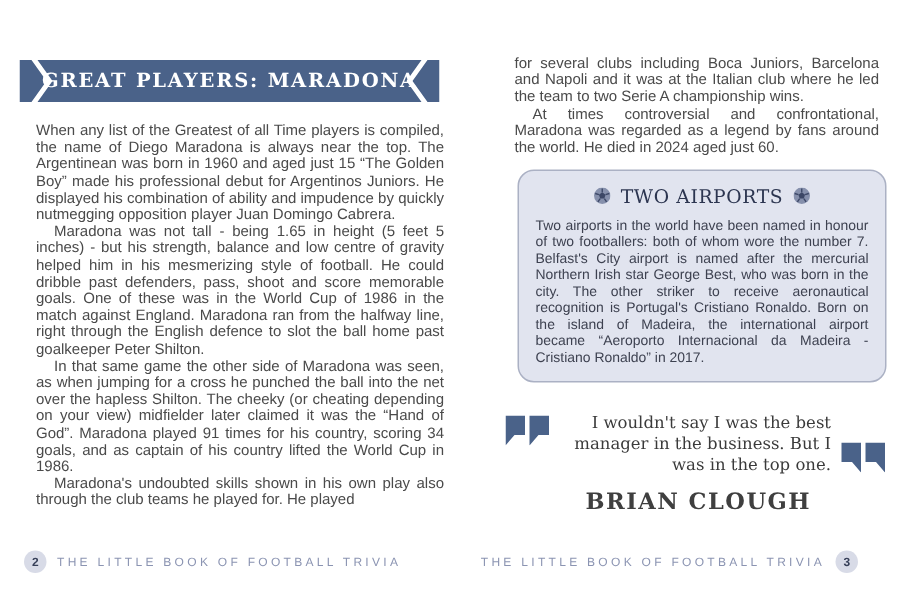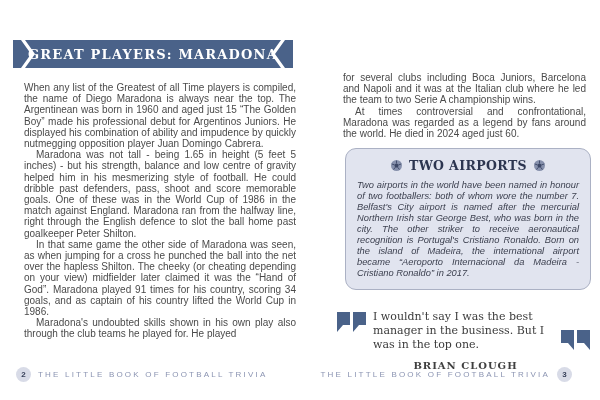--- a/index.html
+++ b/index.html
@@ -4,21 +4,21 @@
 <style>
   html,body{margin:0;padding:0;}
   body{
     width:600px;height:400px;overflow:hidden;background:#ffffff;
     font-family:"Liberation Sans",sans-serif;
     -webkit-font-smoothing:antialiased;
   }
   .spread{display:flex;width:600px;height:400px;position:relative;}
   .page{position:relative;height:400px;box-sizing:border-box;}
   .page-left{width:300px;padding:40px 3px 0 24px;}
-  .page-right{width:300px;padding:72px 14px 0 43px;}
+  .page-right{width:300px;padding:37px 14px 0 43px;}
 
   
   .banner{position:relative;width:280px;height:28px;margin:0 0 14px -11px;}
   .banner svg{position:absolute;left:0;top:0;}
   .banner-label{
     position:absolute;left:0;top:0;width:100%;height:28px;
     display:flex;align-items:center;justify-content:center;
     font-family:"DejaVu Serif",serif;font-weight:bold;font-size:13px;
     letter-spacing:1.2px;color:#ffffff;white-space:nowrap;
   }
@@ -30,36 +30,36 @@
   .page-right .body-text{width:243px;}
 
   
   .trivia-box{
     box-sizing:border-box;width:246px;margin:9px 0 0 2px;
     background:#e1e4ef;border:1.5px solid #abb1c4;border-radius:11px;
     padding:9px 11px 10px 11px;
   }
   .trivia-title{
     display:flex;align-items:center;justify-content:center;gap:7px;
-    font-family:"DejaVu Serif",serif;font-weight:bold;font-size:12.5px;
+    font-family:"DejaVu Serif",serif;font-weight:normal;font-size:12.5px;
     color:#2c3550;letter-spacing:0.4px;margin-bottom:7px;
   }
-  .trivia-body{font-size:9.3px;line-height:11px;color:#3d4150;text-align:justify;font-style:italic;}
+  .trivia-body{font-size:9.3px;line-height:11px;color:#3d4150;text-align:justify;}
 
   
   .quote-row{display:flex;width:253px;margin:20px 0 0 -6px;align-items:flex-start;}
   .quote-open{flex:0 0 30px;margin-top:2px;}
   .quote-close{flex:0 0 30px;align-self:flex-end;margin-bottom:2px;}
   .quote-text{
     flex:1;padding:0 6px;font-family:"DejaVu Serif",serif;
-    font-size:11px;line-height:14px;color:#3a3a3a;
+    font-size:11px;line-height:14px;color:#3a3a3a;text-align:right;
   }
   .quote-attrib{
     width:185px;margin:8px 0 0 30px;text-align:center;
-    font-family:"DejaVu Serif",serif;font-weight:bold;font-size:10px;
+    font-family:"DejaVu Serif",serif;font-weight:bold;font-size:15px;
     letter-spacing:1px;color:#3f3f3f;
   }
 
   
   .footer{
     position:absolute;bottom:18px;display:flex;align-items:center;gap:7px;
   }
   .footer-left{left:16px;}
   .footer-right{right:28px;justify-content:flex-end;}
   .page-circle{

